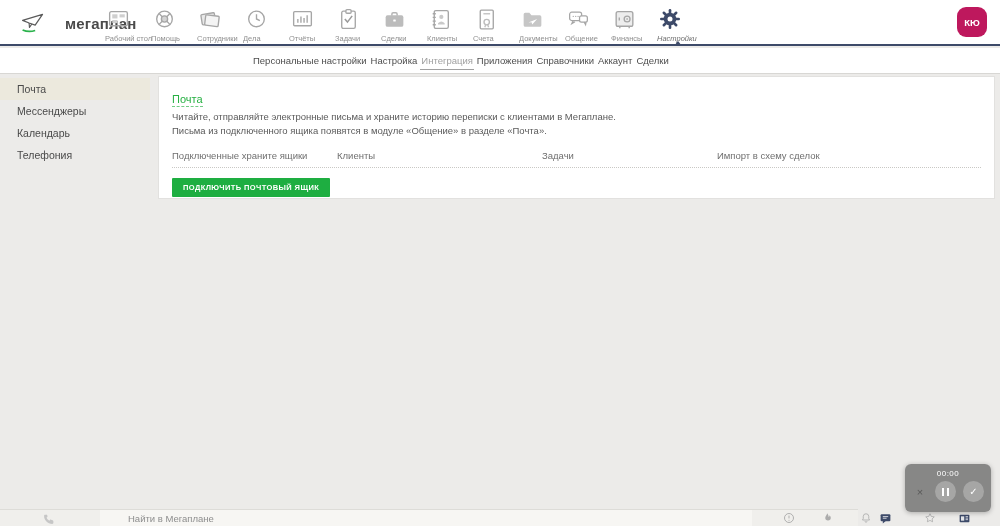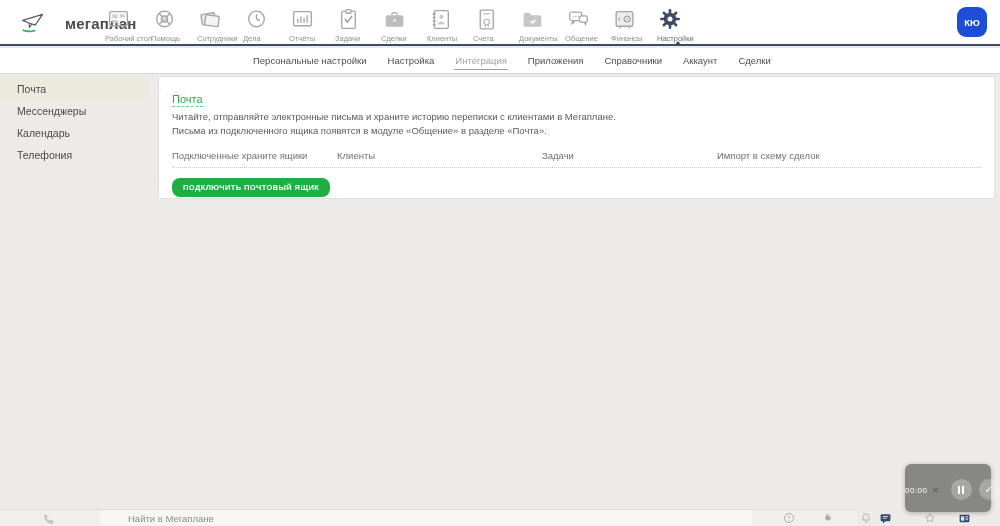--- a/index.html
+++ b/index.html
@@ -8,68 +8,68 @@
 
   
   .header { position:absolute; top:0; left:0; width:1000px; height:46px; background:#fff;
             border-bottom:2px solid #3d4a69; z-index:5; }
   .logo { position:absolute; left:20px; top:11px; display:flex; align-items:center; gap:19px; cursor:pointer; }
   .logo-text { font-size:15px; font-weight:bold; color:#4a4a4a; letter-spacing:.2px; }
   .nav { position:absolute; left:105px; top:3px; display:flex; }
   .nav-item { width:46px; display:flex; flex-direction:column; align-items:flex-start; padding-top:3px; cursor:pointer; }
   .nav-icon { width:26px; height:26px; display:flex; align-items:center; justify-content:center; }
   .nav-label { font-size:7.5px; color:#8f8f8f; margin-top:2px; white-space:nowrap; }
-  .nav-item.active .nav-label { color:#6e6e6e; }
+  .nav-item.active .nav-label { color:#6e6e6e;font-style:italic; }
   .nav-caret { position:absolute; left:674px; top:41px; width:0; height:0;
                border-left:4px solid transparent; border-right:4px solid transparent;
                border-bottom:5px solid #3d4a69; }
   .avatar { position:absolute; right:13px; top:7px; width:30px; height:30px; border-radius:9px;
-            background:#1d4ed8; color:#fff; font-size:9.5px; font-weight:bold;
+            background:#be185d; color:#fff; font-size:9.5px; font-weight:bold;
             display:flex; align-items:center; justify-content:center; cursor:pointer; }
 
   
   .tabbar { position:absolute; top:48px; left:0; width:1000px; height:26px; background:#fff;
             border-bottom:1px solid #d8d7d4; display:flex; align-items:center;
-            padding-left:252px; gap:19px; z-index:4; }
+            padding-left:252px; gap:2px; z-index:4; }
   .tab { font-size:9.5px; color:#4d4d4d; white-space:nowrap; cursor:pointer; padding:3px 1px; }
   .tab.active { color:#a0a0a0; border-bottom:1px solid #a0a0a0; }
 
   
   .sidebar { position:absolute; top:78px; left:0; width:150px; }
   .side-item { height:22px; line-height:22px; padding-left:17px; font-size:10.5px; color:#4a4a4a;
                cursor:pointer; white-space:nowrap; }
   .side-item.active { background:#ece9dd; }
 
   
   .card { position:absolute; left:158px; top:76px; width:837px; height:123px; background:#fff;
           border:1px solid #e2e1df; padding:12px 13px 0 13px; }
   .card-title { display:inline-block; font-size:11px; color:#27b043;
                 border-bottom:1px dashed rgba(39,176,67,.65); padding-bottom:1px; cursor:pointer; }
   .card-desc { margin-top:3px; font-size:9.5px; color:#5a5a5a; line-height:13.5px; }
   .mail-table-head { display:grid; grid-template-columns:165px 205px 175px auto;
                      margin-top:13px; padding-bottom:6px; border-bottom:1px dotted #c9c8c5;
                      font-size:9.5px; color:#6f6f6f; }
   .connect-btn { margin-top:10px; height:19px; padding:0 11px; background:#1eae41; color:#fff;
-                 border:none; border-radius:8px; font-family:"Liberation Sans",sans-serif;
+                 border:none; border-radius:1px; font-family:"Liberation Sans",sans-serif;
                  font-size:7.5px; font-weight:bold; letter-spacing:.4px; cursor:pointer; }
 
   
   .bottombar { position:absolute; left:0; bottom:0; width:858px; height:17px; background:#f0efec;
                border-top:1px solid #dddcd8; z-index:6; }
   .phone-ic { position:absolute; left:42px; top:2px; cursor:pointer; }
   .searchbox { position:absolute; left:100px; top:0; width:652px; height:17px; background:#f7f6f3;
                border:none; outline:none; padding-left:28px; font-size:9.5px; color:#6d6d6d;
                font-family:"Liberation Sans",sans-serif; }
   .searchbox::placeholder { color:#8d8d8d; }
   .bbicon { position:absolute; top:2px; cursor:pointer; line-height:0; }
 
   
   .recorder { position:absolute; left:905px; top:464px; width:86px; height:48px;
               background:rgba(106,106,106,.78); border-radius:6px; z-index:7;
-              box-shadow:0 1px 5px rgba(0,0,0,.28); display:flex; flex-direction:row; align-items:center; }
+              box-shadow:0 1px 5px rgba(0,0,0,.28); display:flex; flex-direction:column; align-items:center; }
   .rec-time { margin-top:5px; font-size:8px; color:#fff; letter-spacing:.5px; }
   .rec-buttons { display:flex; align-items:center; gap:7px; margin-top:3px; }
   .rec-x { width:16px; height:16px; display:flex; align-items:center; justify-content:center;
            color:rgba(30,30,30,.45); font-size:11px; cursor:pointer; }
   .rec-circle { width:21px; height:21px; border-radius:50%; background:rgba(255,255,255,.26);
                 display:flex; align-items:center; justify-content:center; cursor:pointer; }
   .pause-bars { display:flex; gap:2.5px; }
   .pause-bars span { display:block; width:2px; height:8px; background:#fff; }
   .rec-check { color:#fff; font-size:10px; }
 </style>

